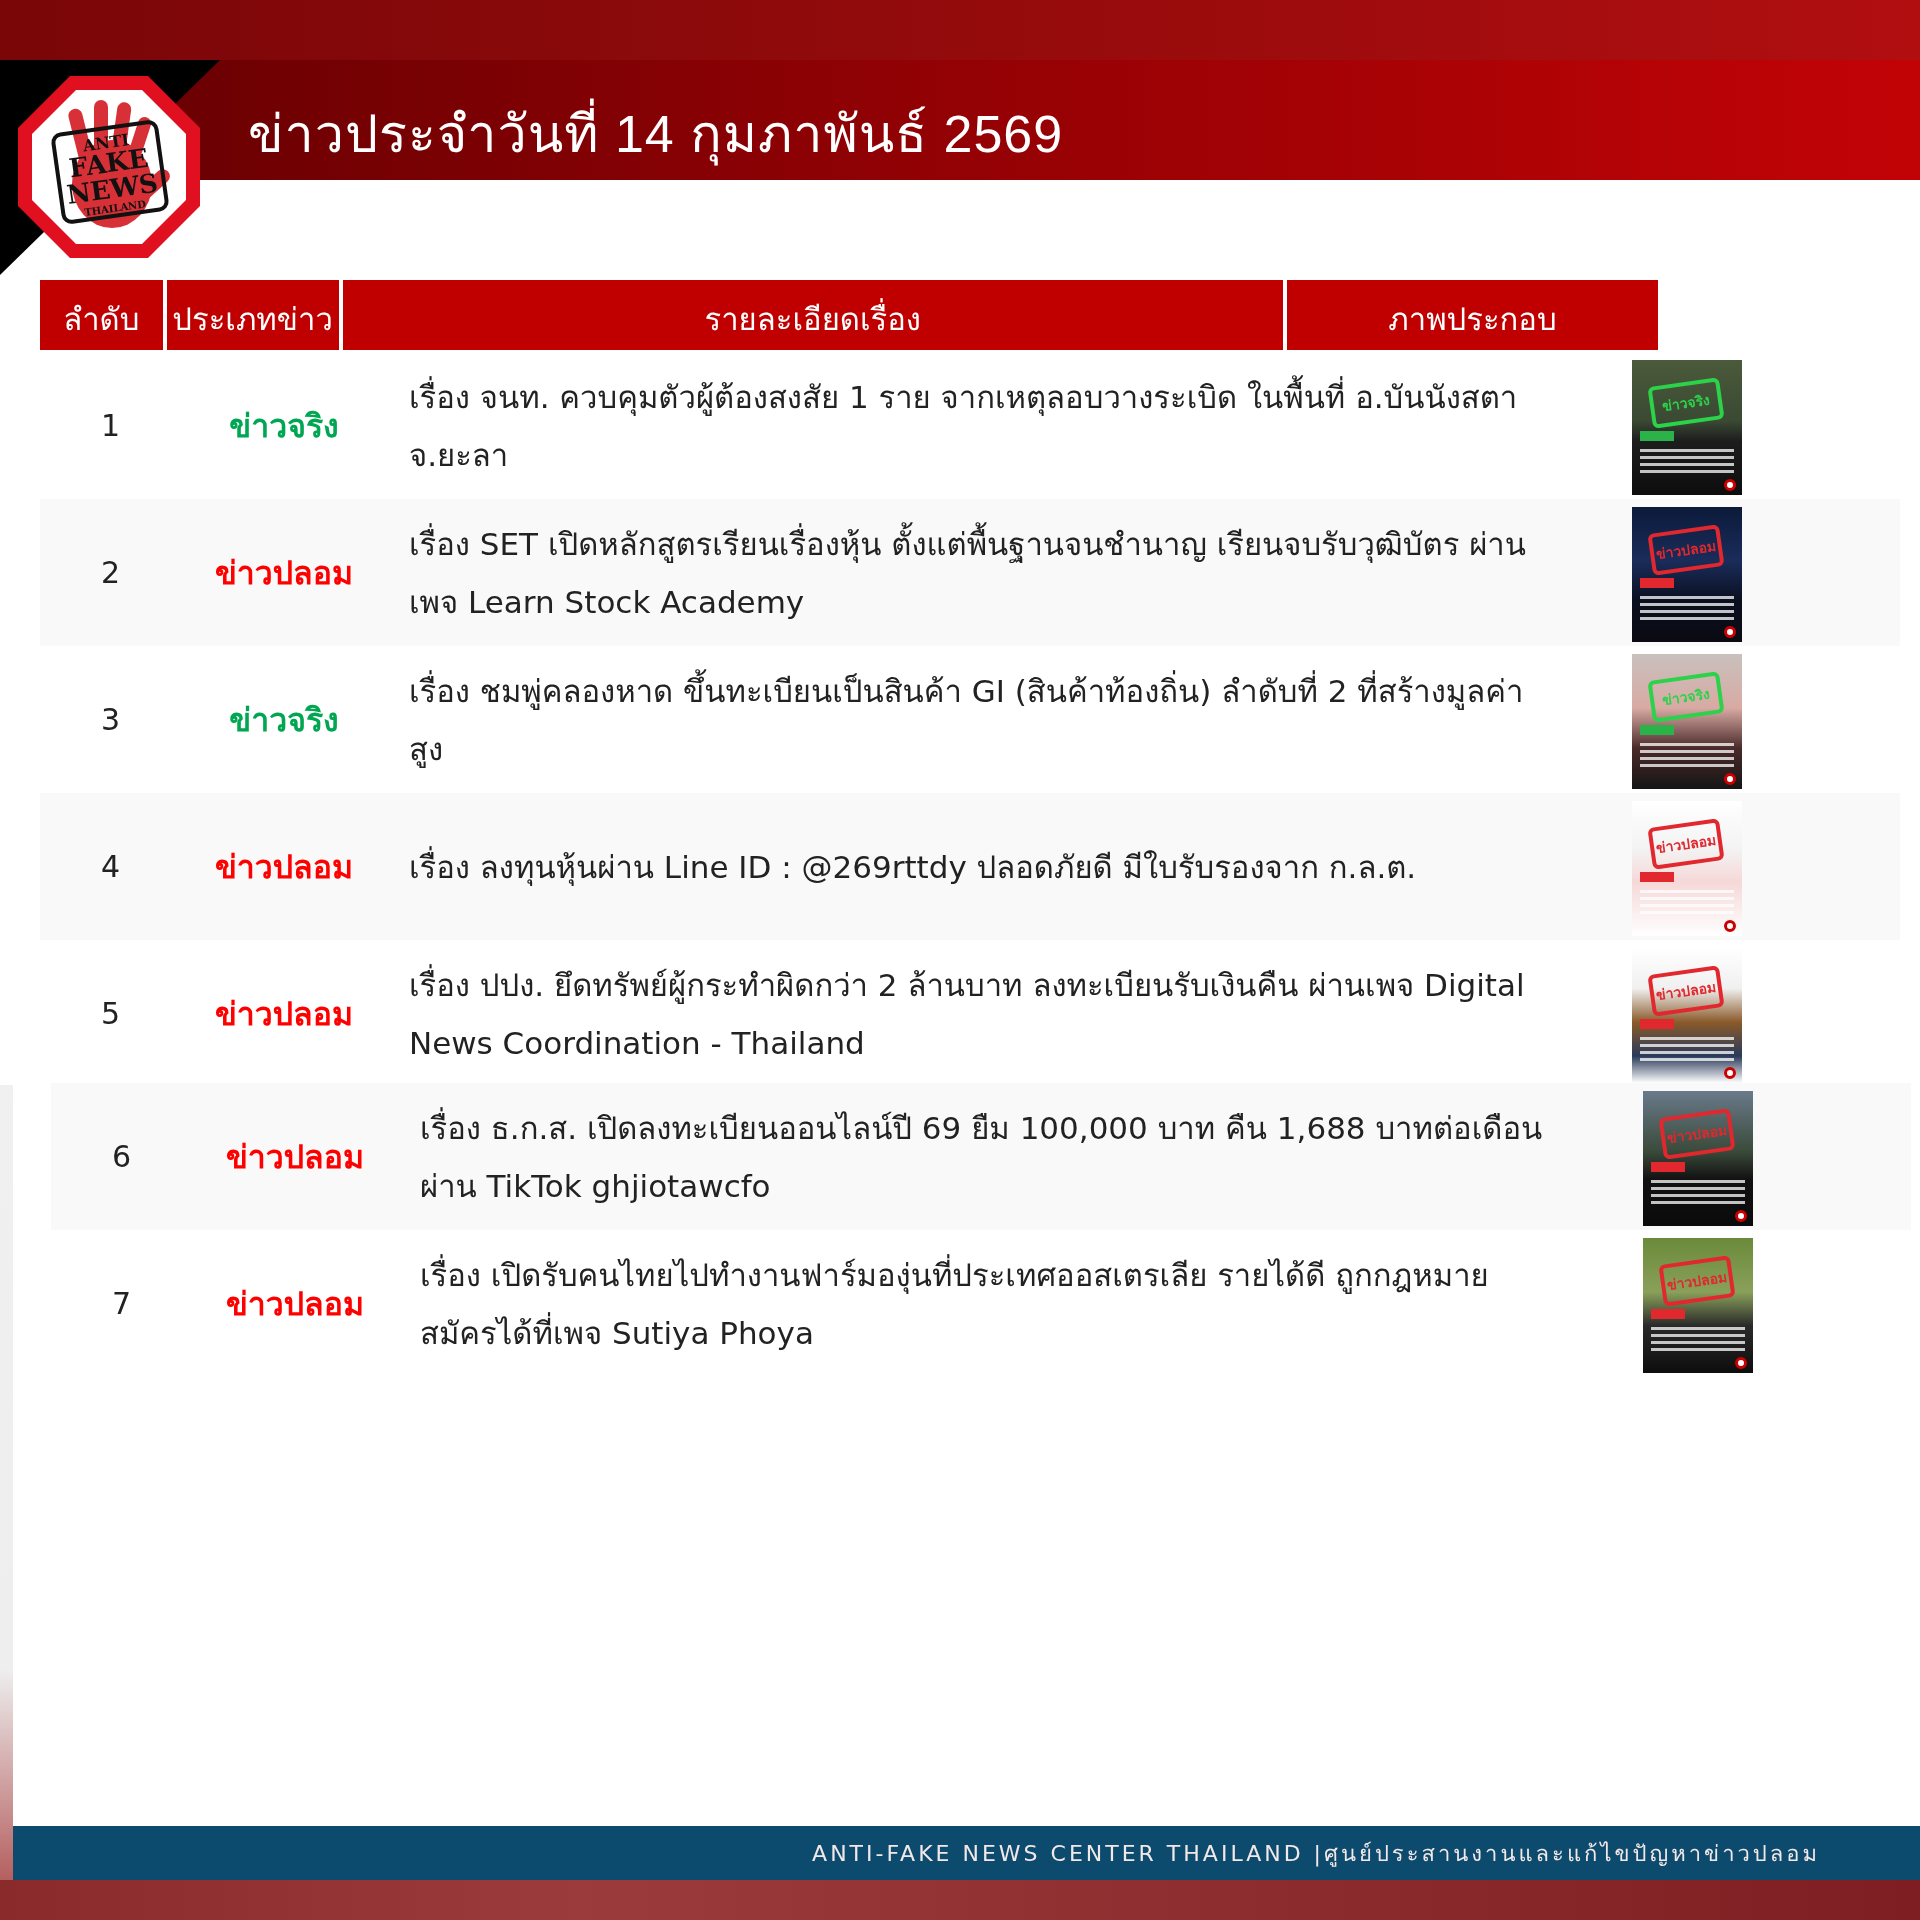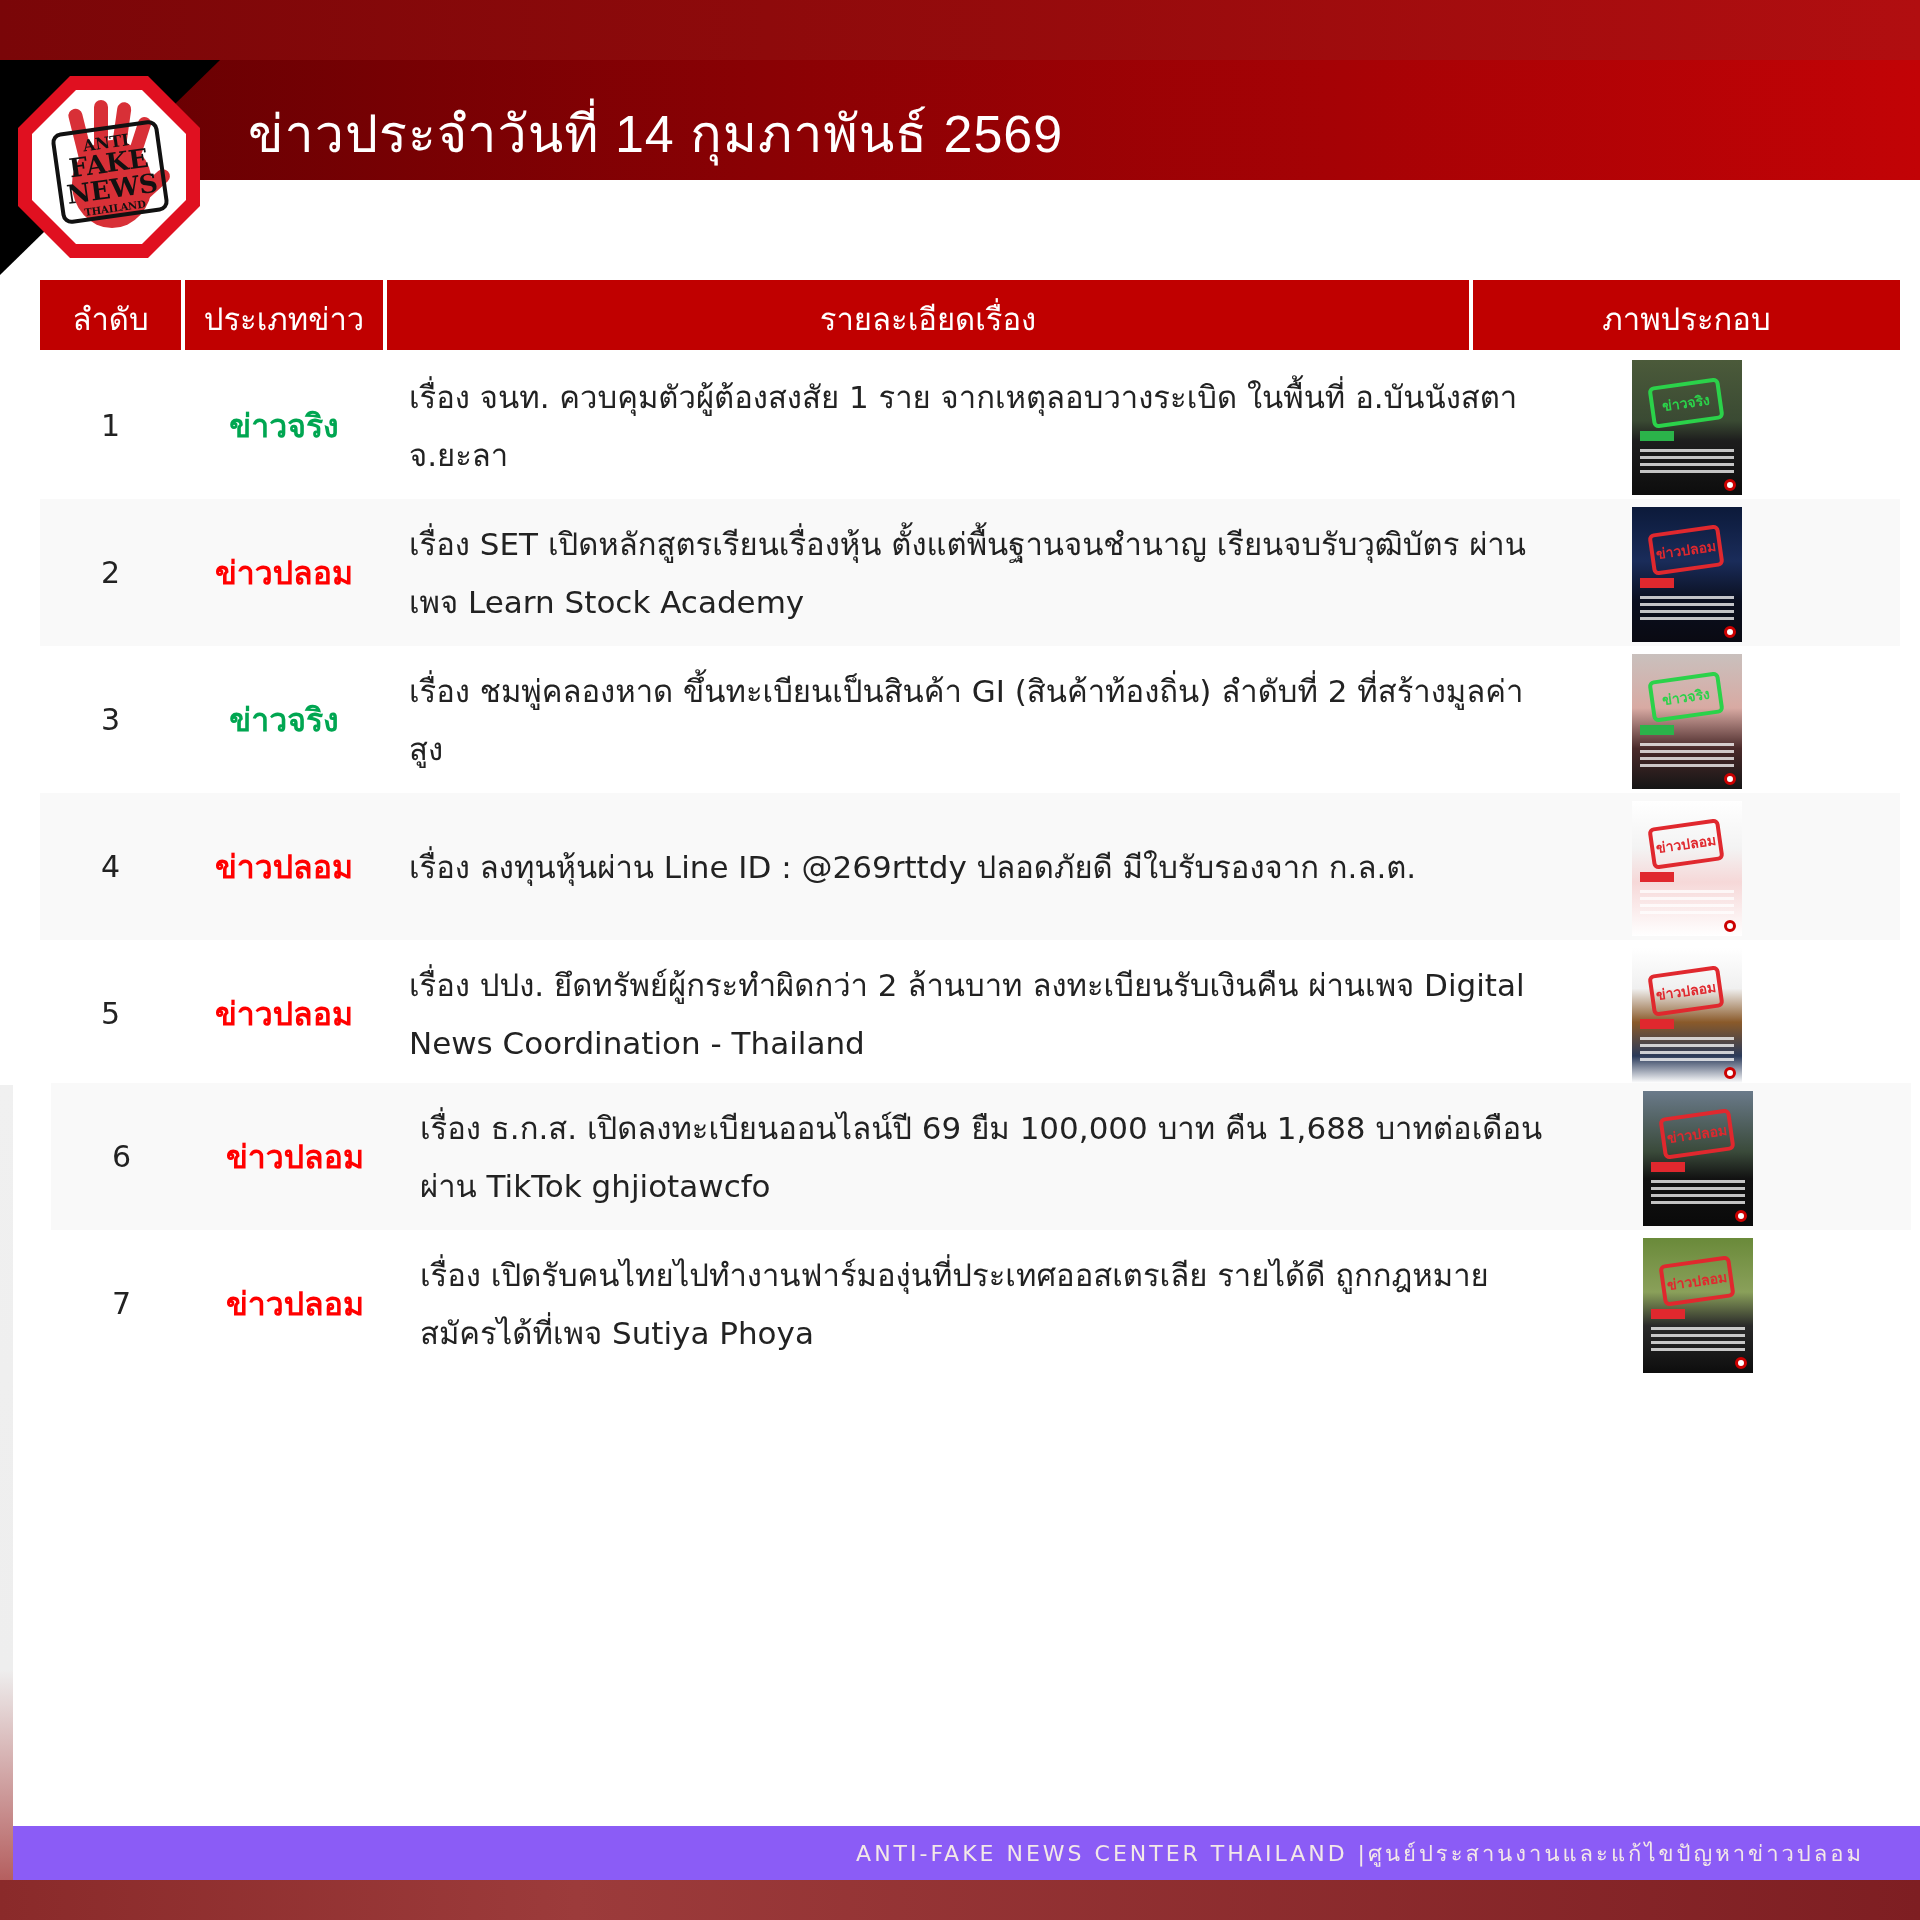--- a/index.html
+++ b/index.html
@@ -26,21 +26,21 @@
     font-family: Liberation Sans, sans-serif;
   }
 
   
   .logo {
     position: absolute; left: 14px; top: 72px; width: 190px; height: 190px;
   }
 
   
   .table {
-    position: absolute; left: 40px; top: 280px; width: 1860px;
+    position: absolute; left: 40px; top: 280px; width: 1618px;
   }
   .thead { display: flex; height: 70px; }
   .th {
     background: #c00000; color: #ffffff; font-size: 31px;
     display: flex; align-items: flex-end; justify-content: center;
     padding-bottom: 6px; margin-right: 4px;
   }
   .th.c1 { width: 141px; }
   .th.c2 { width: 198px; font-family: Liberation Mono, monospace; }
   .th.c3 { width: 1082px; }
@@ -87,23 +87,23 @@
     position: absolute; left: 8px; bottom: 54px; width: 34px; height: 10px;
   }
 
   
   .left-strip {
     position: absolute; left: 0; top: 1085px; width: 13px; height: 835px;
     background: linear-gradient(180deg, #f0f0f0 0%, #eeeeee 70%, #a44 100%);
   }
   .footer-band {
     position: absolute; left: 13px; top: 1826px; width: 1907px; height: 54px;
-    background: #8b5cf6;
+    background: #0c4a6e;
     display: flex; align-items: center; justify-content: flex-end;
-    padding-right: 56px;
+    padding-right: 100px;
   }
   .footer-text {
     color: #f3e8e8; font-size: 22px; letter-spacing: 3px;
     font-family: "DejaVu Sans", sans-serif;
   }
   .footer-base {
     position: absolute; left: 0; top: 1880px; width: 1920px; height: 40px;
     background: linear-gradient(90deg, #8a2a2a 0%, #9c3b3b 30%, #7e1e22 100%);
   }
 </style>

